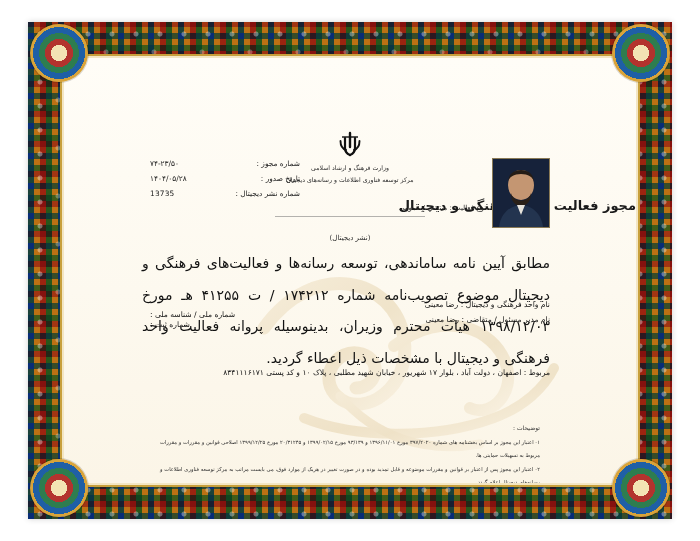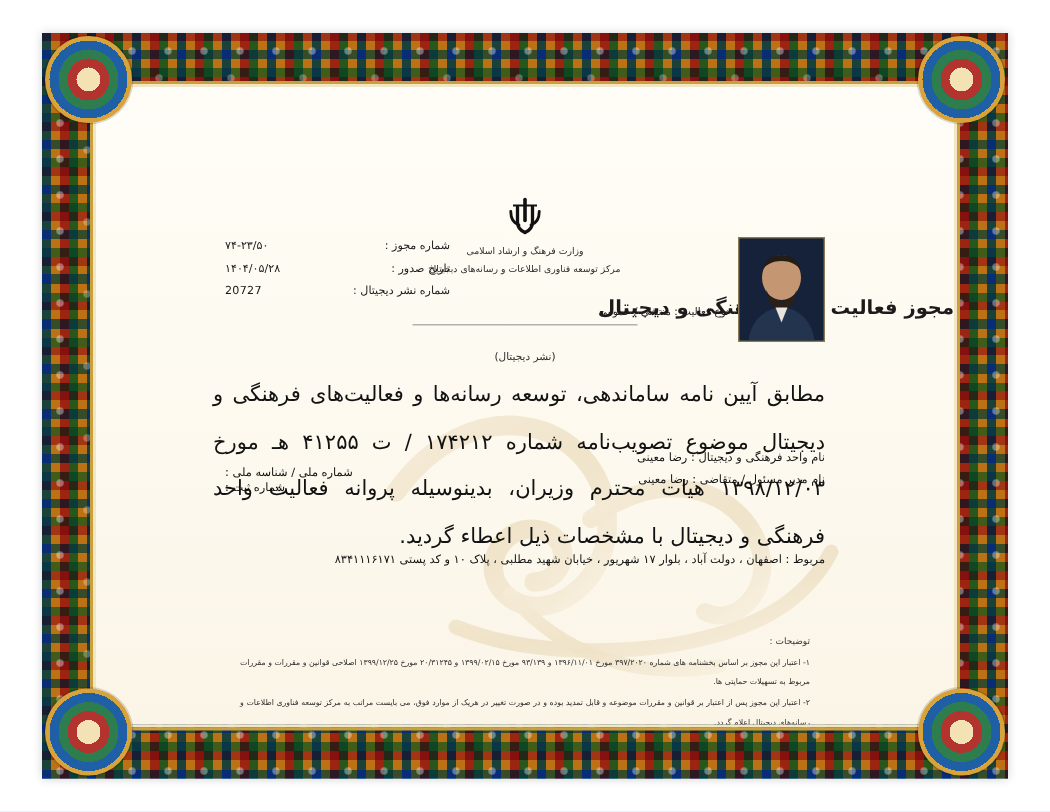--- a/index.html
+++ b/index.html
@@ -193,21 +193,21 @@
       <div class="meta-row">
         <span class="meta-label">شماره مجوز :</span>
         <span class="meta-value">۷۴-۲۳/۵۰</span>
       </div>
       <div class="meta-row">
         <span class="meta-label">تاریخ صدور :</span>
         <span class="meta-value">۱۴۰۴/۰۵/۲۸</span>
       </div>
       <div class="meta-row">
         <span class="meta-label">شماره نشر دیجیتال :</span>
-        <span class="meta-value">20727</span>
+        <span class="meta-value">13735</span>
       </div>
     </div>
 
     <div class="photo-box">
       <svg class="photo-svg" viewBox="0 0 56 68">
         <rect x="0" y="0" width="56" height="68" fill="#16223a"></rect>
         <ellipse cx="28" cy="26" rx="13" ry="15" fill="#c49672"></ellipse>
         <path d="M15 24 C15 12, 41 12, 41 24 C41 16, 36 11, 28 11 C20 11, 15 16, 15 24 Z" fill="#241c16"></path>
         <path d="M18 34 C20 44, 36 44, 38 34 C38 42, 34 47, 28 47 C22 47, 18 42, 18 34 Z" fill="#2a2018"></path>
         <path d="M6 68 C8 52, 20 46, 28 46 C36 46, 48 52, 50 68 Z" fill="#23344f"></path>

